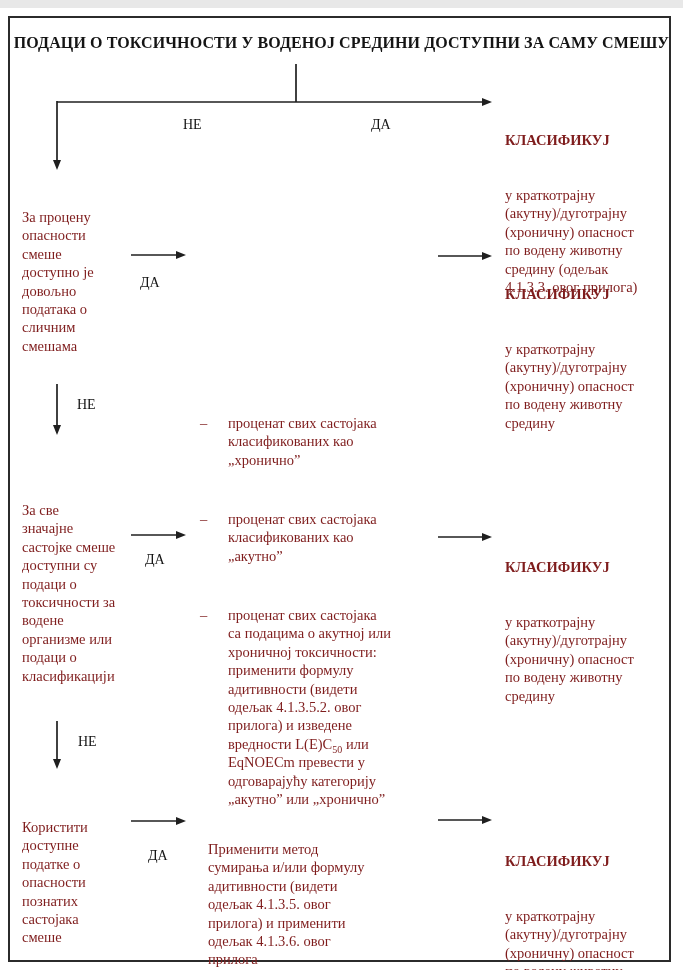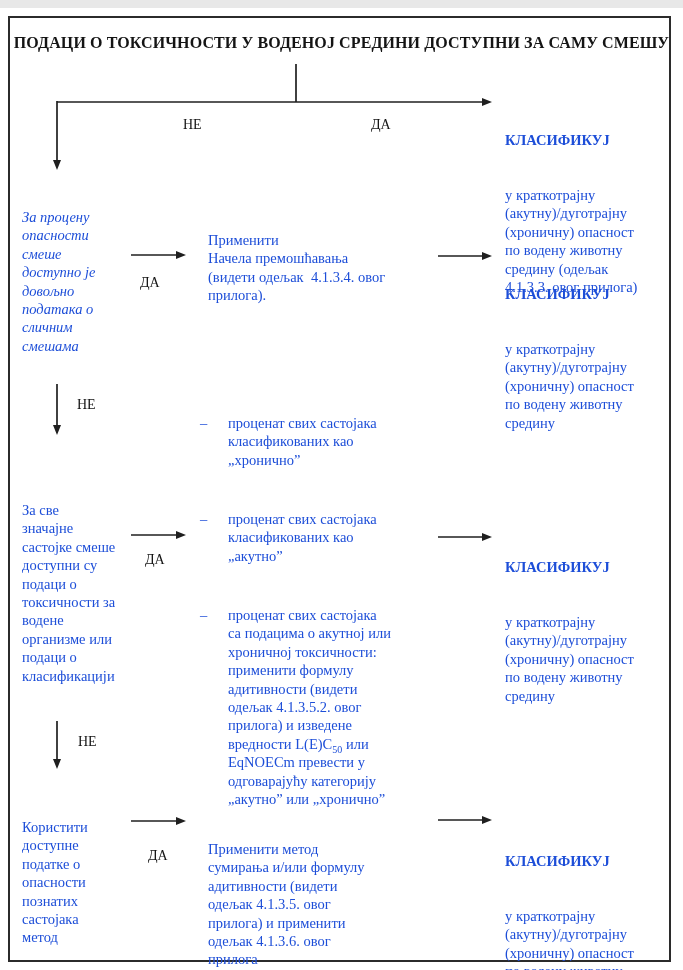--- a/index.html
+++ b/index.html
@@ -13,21 +13,21 @@
     border:2px solid #2b2b2b; box-sizing:border-box;
   }
   .title {
     position:absolute; left:0; top:26px; width:683px; text-align:center;
     font-weight:bold; font-size:16px; letter-spacing:0.1px;
   }
   svg.connectors { position:absolute; left:0; top:0; width:683px; height:970px; }
   svg.connectors line { stroke:#1f1f1f; stroke-width:1.7px; }
   .txt {
     position:absolute; font-size:14.5px; line-height:18.4px;
-    white-space:pre; color:#1d4ed8;
+    white-space:pre; color:#7f1d1d;
   }
   .lbl { position:absolute; font-size:14px; line-height:16px; }
   .classify-heading { font-weight:bold; }
   .bullet { display:flex; margin-top:4px; }
   .bullet .dash { flex:0 0 28px; width:28px; }
   .intro { margin-left:8px; }
   sub.formula-sub { font-size:10px; line-height:0; vertical-align:sub; }
 </style>
 </head>
 <body>
@@ -63,33 +63,29 @@
   <div class="txt" style="left:505px; top:86px;">
     <div class="classify-heading">КЛАСИФИКУЈ</div>
     <div>у краткотрајну
 (акутну)/дуготрајну
 (хроничну) опасност
 по водену животну
 средину (одељак
 4.1.3.3. овог прилога)</div>
   </div>
 
-  <div class="txt" style="left:22px; top:200px;font-style:italic;">За процену
+  <div class="txt" style="left:22px; top:200px;">За процену
 опасности
 смеше
 доступно је
 довољно
 података о
 сличним
 смешама</div>
   <div class="lbl" style="left:140px; top:267px;">ДА</div>
-  <div class="txt" style="left:208px; top:223px;">Применити
-Начела премошћавања
-(видети одељак  4.1.3.4. овог
-прилога).</div>
   <div class="txt" style="left:505px; top:240px;">
     <div class="classify-heading">КЛАСИФИКУЈ</div>
     <div>у краткотрајну
 (акутну)/дуготрајну
 (хроничну) опасност
 по водену животну
 средину</div>
   </div>
   <div class="lbl" style="left:77px; top:389px;">НЕ</div>
 
@@ -143,21 +139,21 @@
 средину</div>
   </div>
   <div class="lbl" style="left:78px; top:726px;">НЕ</div>
 
   <div class="txt" style="left:22px; top:810px;">Користити
 доступне
 податке о
 опасности
 познатих
 састојака
-метод</div>
+смеше</div>
   <div class="lbl" style="left:148px; top:840px;">ДА</div>
   <div class="txt" style="left:208px; top:832px;">Применити метод
 сумирања и/или формулу
 адитивности (видети
 одељак 4.1.3.5. овог
 прилога) и применити
 одељак 4.1.3.6. овог
 прилога</div>
   <div class="txt" style="left:505px; top:807px;">
     <div class="classify-heading">КЛАСИФИКУЈ</div>

